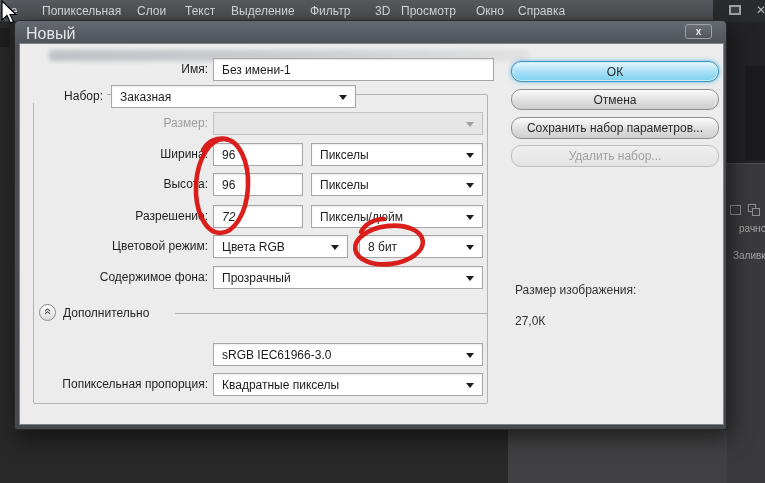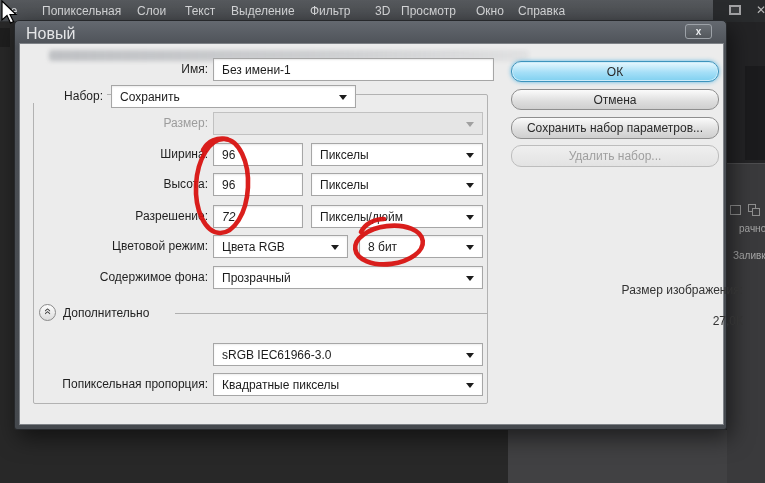--- a/index.html
+++ b/index.html
@@ -73,21 +73,21 @@
   .btn { position:absolute; left:496px; width:208px; height:21px;
     border:1px solid #8e8e8e; border-radius:10px;
     background:linear-gradient(#fbfbfb,#dddddd 60%,#cfcfcf);
     color:#2a2a2a; font-size:12px; text-align:center; line-height:20px; cursor:pointer; }
   .btn.primary { border:1px solid #3d94bd;
     background:linear-gradient(#e9f8fe,#a5dff7 55%,#7fd0f0);
     box-shadow:inset 0 0 0 1px #cdecf9, 0 0 4px rgba(70,175,225,.85); }
   .btn.dis { color:#9f9f9f; background:linear-gradient(#efefef,#e3e3e3);
     border-color:#bdbdbd; cursor:default; }
 
-  .imgsize { position:absolute; left:520px; width:208px; text-align:right; color:#333; }
+  .imgsize { position:absolute; left:500px; width:208px; text-align:left; color:#333; }
 
   .overlay { left:0; top:0; width:765px; height:483px; pointer-events:none; }
 </style>
 </head>
 <body>
 
 <div class="abs menubar">
   <span class="menu-item" style="left:4px">ие</span>
   <span class="menu-item" style="left:42px">Попиксельная</span>
   <span class="menu-item" style="left:137px">Слои</span>
@@ -123,21 +123,21 @@
 
   <div class="groupbox"></div>
 
   <div class="lbl" style="left:100px; top:41px; width:93px;">Имя:</div>
   <div class="inp" style="left:198px; top:37px; width:281px;">
     <span>Без имени-1</span>
   </div>
 
   <div class="lbl masked" style="left:12px; top:68px; width:80px;">Набор:</div>
   <div class="dd" style="left:96px; top:64px; width:245px;">
-    <span class="txt">Сохранить</span>
+    <span class="txt">Заказная</span>
     <span class="arrow"></span>
   </div>
 
   <div class="lbl dis" style="left:100px; top:95px; width:93px;">Размер:</div>
   <div class="dd dis" style="left:198px; top:91px; width:270px;">
     <span class="arrow"></span>
   </div>
 
   <div class="lbl" style="left:100px; top:126px; width:93px;">Ширина:</div>
   <div class="inp" style="left:198px; top:122px; width:90px;">

